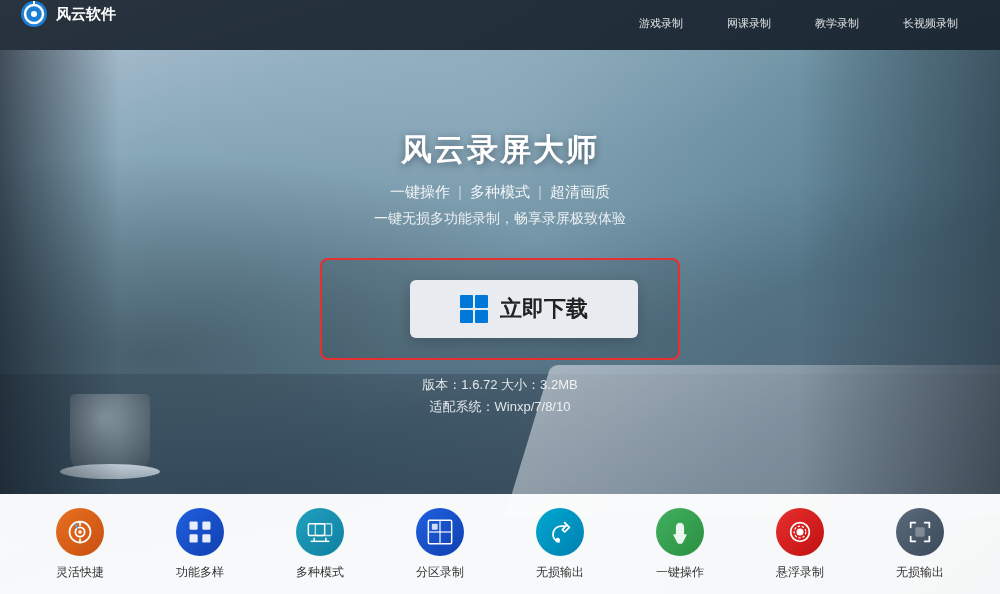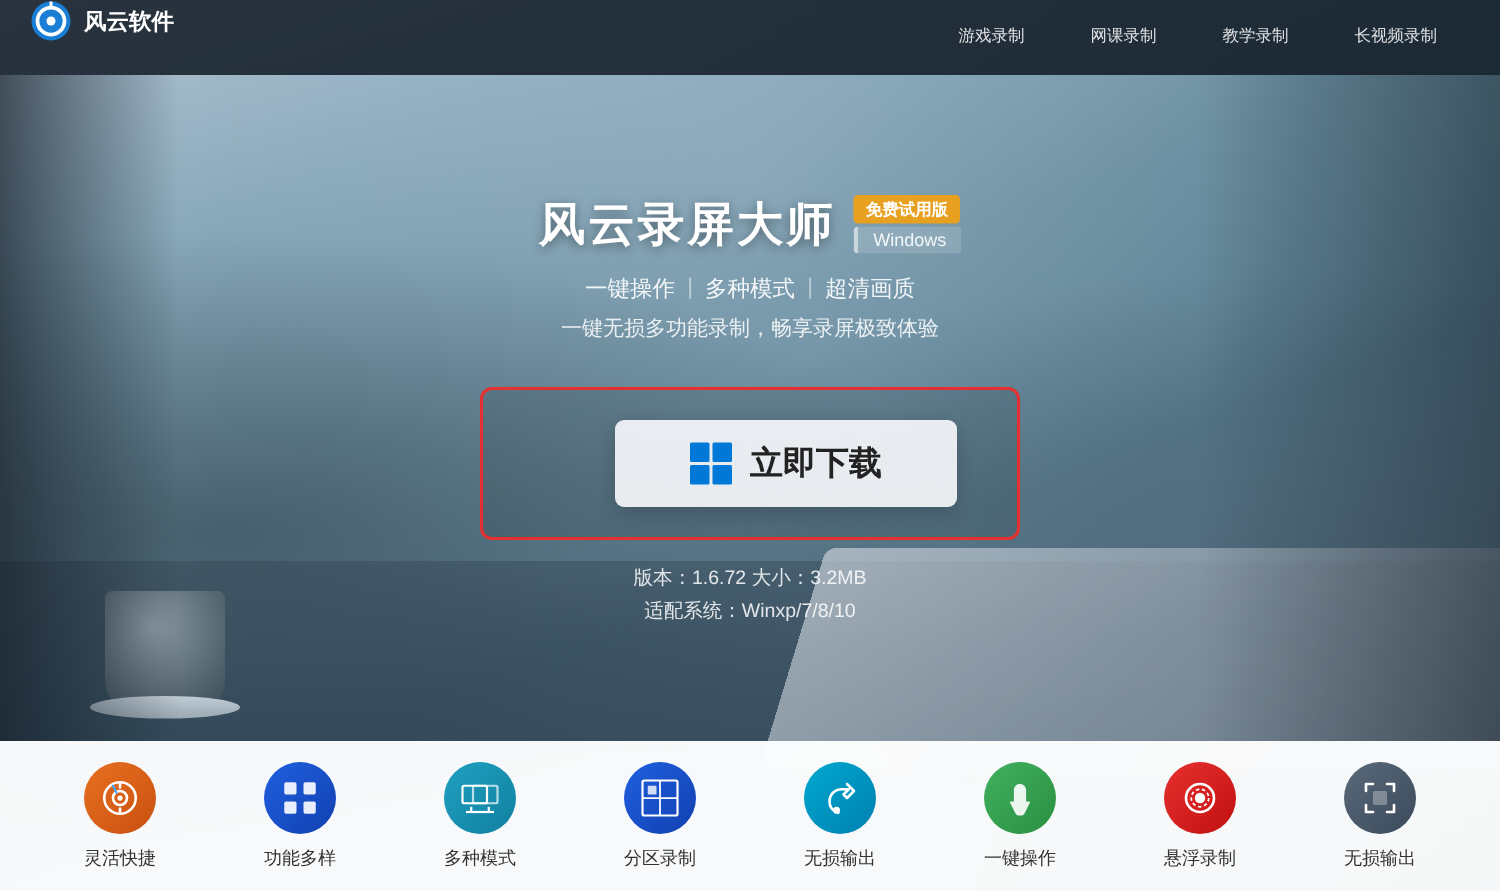--- a/index.html
+++ b/index.html
@@ -361,24 +361,20 @@
     <div class="navbar-item">游戏录制</div>
     <div class="navbar-item">网课录制</div>
     <div class="navbar-item">教学录制</div>
     <div class="navbar-item">长视频录制</div>
   </div>
 </nav>
 
 <section class="hero">
   <div class="hero-title-row">
     <span class="hero-title">风云录屏大师</span>
-    <div class="hero-title-badges">
-      <span class="badge-free">免费试用版</span>
-      <span class="badge-windows">Windows</span>
-    </div>
   </div>
 
   <div class="hero-subtitle">
     <span>一键操作</span>
     <span>多种模式</span>
     <span>超清画质</span>
   </div>
 
   <div class="hero-tagline">一键无损多功能录制，畅享录屏极致体验</div>
 

